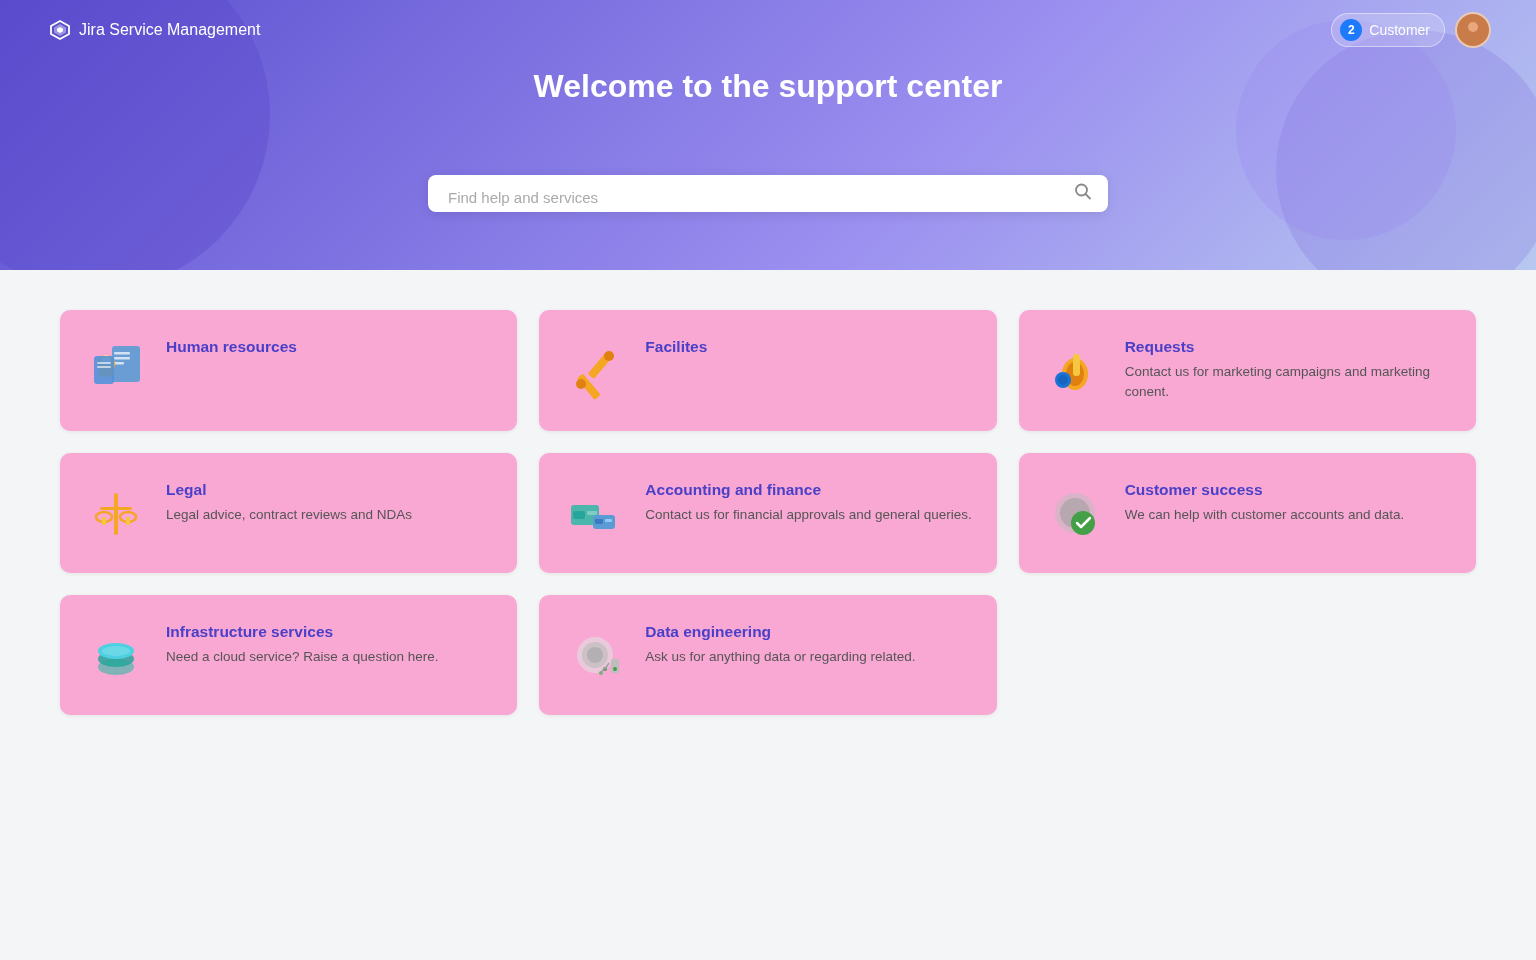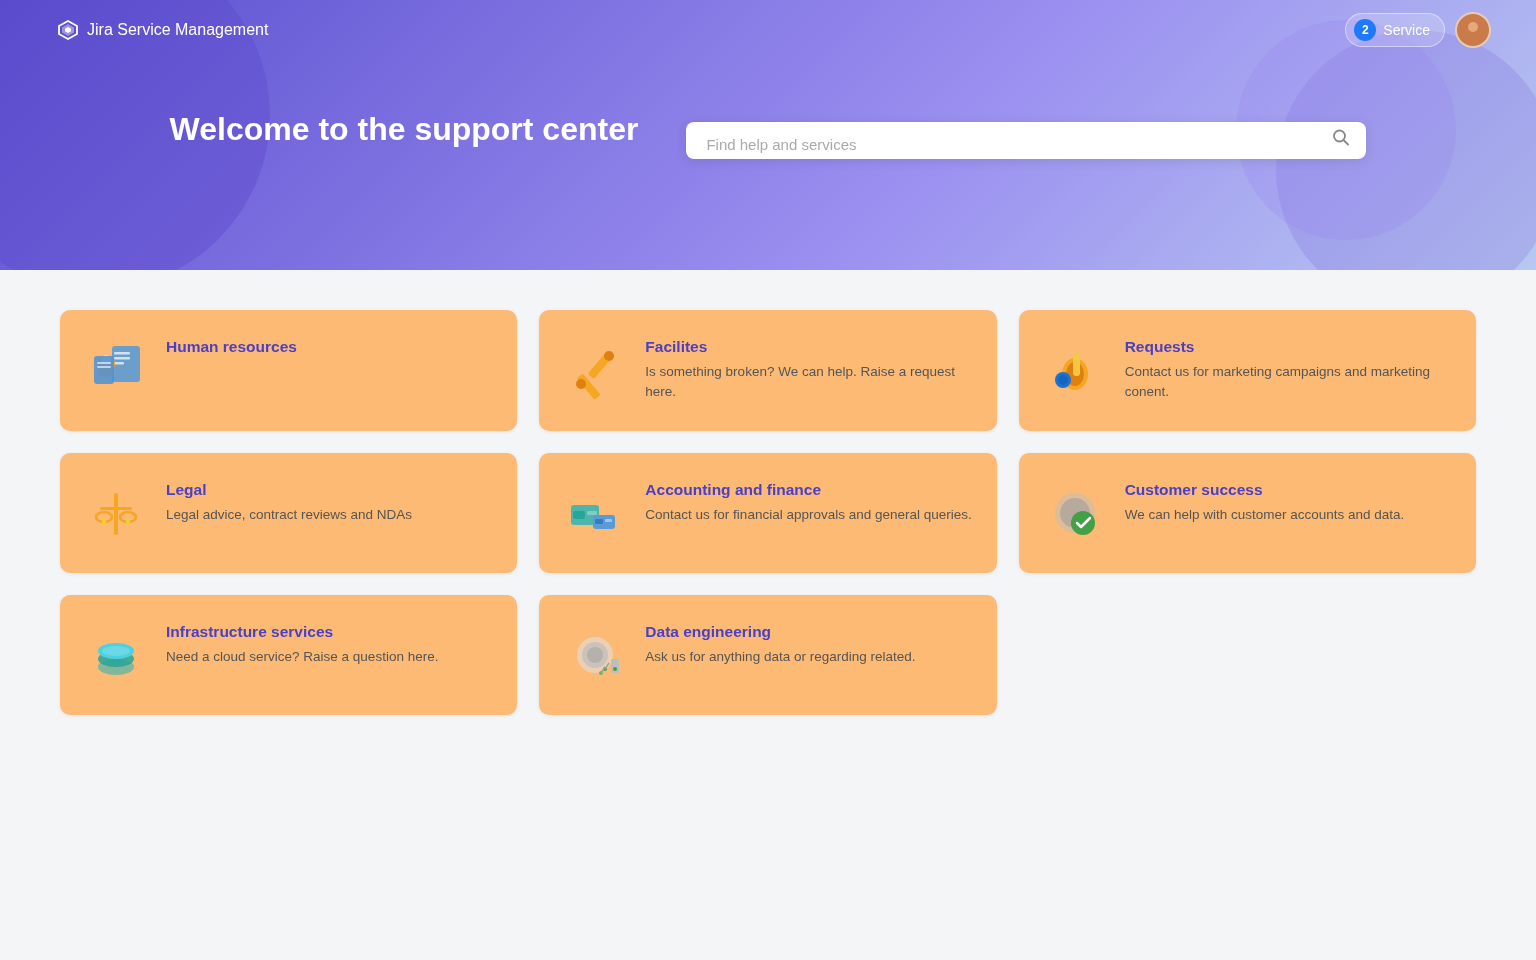--- a/index.html
+++ b/index.html
@@ -5,21 +5,21 @@
     * { box-sizing: border-box; margin: 0; padding: 0; }
     body {
       font-family: -apple-system, BlinkMacSystemFont, 'Segoe UI', sans-serif;
       background: #f4f5f7;
       min-height: 960px;
     }
 
     
     .topbar {
       position: absolute;
-      top: 0; left: 12px; right: 0;
+      top: 0; left: 4px; right: 0;
       display: flex;
       align-items: center;
       justify-content: space-between;
       padding: 0 45px;
       height: 60px;
       z-index: 10;
     }
     .logo-area {
       display: flex;
       align-items: center;
@@ -81,20 +81,21 @@
     }
 
     
     .hero {
       position: relative;
       width: 100%;
       height: 270px;
       background: linear-gradient(135deg, #5b4fcf 0%, #7b6fe0 30%, #9b8ff0 60%, #b8c8f0 100%);
       overflow: hidden;
       display: flex;
+      flex-direction: column;
       align-items: center;
       justify-content: center;
       padding-top: 10px;
       gap: 48px;
     }
     .hero::before {
       content: '';
       position: absolute;
       top: -60px; left: -80px;
       width: 350px; height: 350px;
@@ -154,21 +155,21 @@
     
     .cards-section {
       padding: 40px 60px 40px 60px;
     }
     .cards-grid {
       display: grid;
       grid-template-columns: repeat(3, 1fr);
       gap: 22px;
     }
     .card {
-      background: #fdba74;
+      background: #f9a8d4;
       border-radius: 10px;
       box-shadow: 0 1px 4px rgba(0,0,0,0.07);
       padding: 28px 24px 28px 24px;
       display: flex;
       align-items: flex-start;
       gap: 18px;
       cursor: pointer;
       transition: box-shadow 0.15s;
     }
     .card-icon {
@@ -203,21 +204,21 @@
         <polygon points="11,2 20,7 20,15 11,20 2,15 2,7" fill="none" stroke="white" stroke-width="1.8"></polygon>
         <polygon points="11,5 17,8.5 17,13.5 11,17 5,13.5 5,8.5" fill="white" opacity="0.4"></polygon>
         <polygon points="11,8 14,9.75 14,12.25 11,14 8,12.25 8,9.75" fill="white"></polygon>
       </svg>
     </span>
     <span>Jira Service Management</span>
   </div>
   <div class="topbar-right">
     <button class="requests-btn">
       <span class="requests-badge">2</span>
-      <span>Service</span>
+      <span>Customer</span>
     </button>
     <div class="avatar">
       <svg width="28" height="28" viewBox="0 0 28 28" fill="none">
         <circle cx="14" cy="11" r="5" fill="#e8a87c"></circle>
         <ellipse cx="14" cy="23" rx="9" ry="6" fill="#c97b4a"></ellipse>
         <circle cx="14" cy="14" r="14" fill="none"></circle>
       </svg>
     </div>
   </div>
 </div>
@@ -262,21 +263,20 @@
     <div class="card-icon">
       <svg width="64" height="64" viewBox="0 0 64 64" fill="none">
     <rect x="12" y="28" width="8" height="28" rx="2" fill="#f5a623" transform="rotate(-40 30 32)"></rect>
     <rect x="32" y="12" width="8" height="28" rx="2" fill="#f5a623" transform="rotate(40 34 28)"></rect>
     <circle cx="18" cy="46" r="5" fill="#e08010"></circle>
     <circle cx="46" cy="18" r="5" fill="#e08010"></circle>
   </svg>
     </div>
     <div class="card-content">
       <div class="card-title">Facilites</div>
-      <div class="card-desc">Is something broken? We can help. Raise a request here.</div>
     </div>
   </div>
       <div class="card">
     <div class="card-icon">
       <svg width="64" height="64" viewBox="0 0 64 64" fill="none">
     <ellipse cx="32" cy="36" rx="13" ry="16" fill="#f5a623"></ellipse>
     <ellipse cx="32" cy="36" rx="9" ry="12" fill="#e08010"></ellipse>
     <circle cx="20" cy="42" r="8" fill="#1a73d4"></circle>
     <circle cx="20" cy="42" r="5" fill="#1565c0"></circle>
     <rect x="30" y="16" width="7" height="22" rx="3" fill="#f5c842"></rect>

